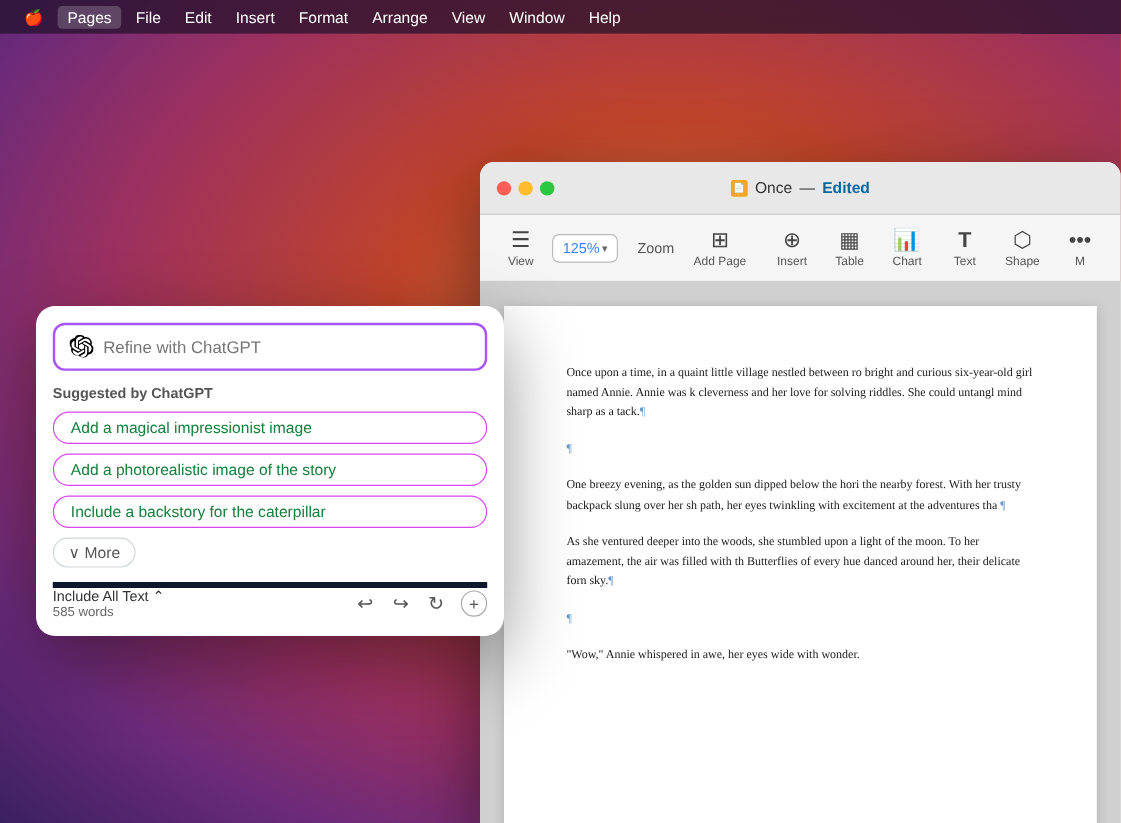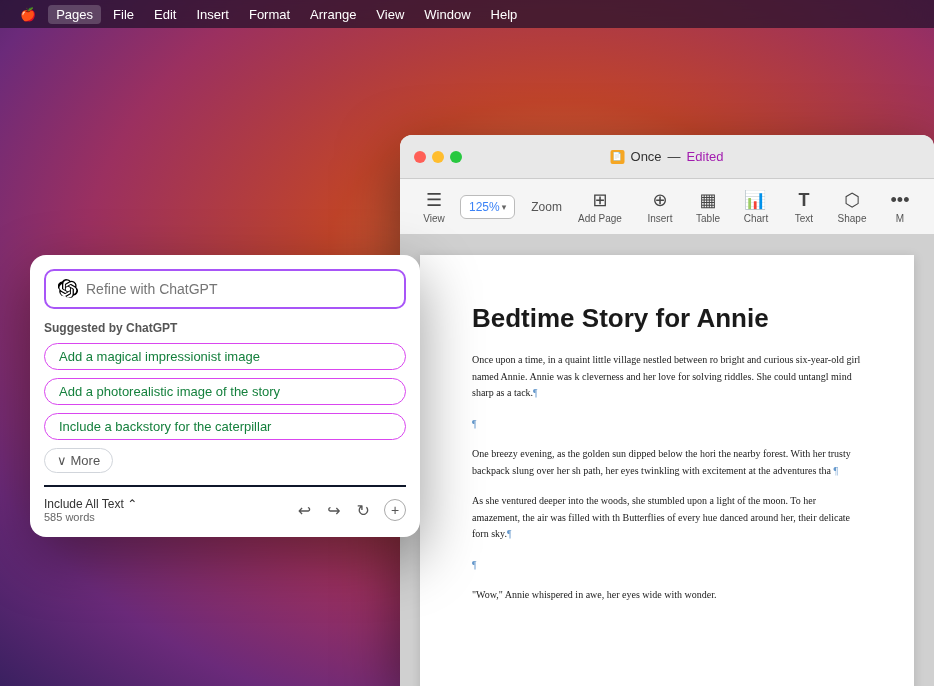--- a/index.html
+++ b/index.html
@@ -110,22 +110,21 @@
       color: #555;
       cursor: pointer;
       background: white;
       font-family: inherit;
       margin-bottom: 12px;
     }
     .panel-footer {
       display: flex;
       align-items: center;
       justify-content: space-between;
-      border-top: 2px solid #0f172a;
-      padding-top: 10px;
+      border-top: 5px solid #0f172a;
     }
     .footer-left {
       font-size: 11px;
       color: #666;
     }
     .footer-left .include-text {
       font-size: 12px;
       color: #333;
       font-weight: 500;
     }
@@ -209,22 +208,22 @@
       height: 14px;
       background: #f5a623;
       border-radius: 2px;
       display: flex;
       align-items: center;
       justify-content: center;
       font-size: 8px;
       color: white;
     }
     .edited-badge {
-      color: #a21caf;
-      font-weight: 400;
+      color: #0369a1;
+      font-weight: 700;
     }
 
     
     .toolbar {
       background: #f5f5f5;
       border-bottom: 1px solid #d0d0d0;
       display: flex;
       align-items: center;
       padding: 6px 12px;
       gap: 4px;
@@ -419,21 +418,20 @@
       <span class="toolbar-label">Shape</span>
     </div>
     <div class="toolbar-group">
       <span class="toolbar-icon">•••</span>
       <span class="toolbar-label">M</span>
     </div>
   </div>
 
   <div class="doc-area">
     <div class="doc-page">
-      <div class="doc-title">Bedtime Story for Annie</div>
       <div class="doc-para">Once upon a time, in a quaint little village nestled between ro bright and curious six-year-old girl named Annie. Annie was k cleverness and her love for solving riddles. She could untangl mind sharp as a tack.<span class="pilcrow">¶</span></div>
       <div class="doc-para"><span class="pilcrow">¶</span></div>
       <div class="doc-para">One breezy evening, as the golden sun dipped below the hori the nearby forest. With her trusty backpack slung over her sh path, her eyes twinkling with excitement at the adventures tha <span class="pilcrow">¶</span></div>
       <div class="doc-para">As she ventured deeper into the woods, she stumbled upon a light of the moon. To her amazement, the air was filled with th Butterflies of every hue danced around her, their delicate forn sky.<span class="pilcrow">¶</span></div>
       <div class="doc-para"><span class="pilcrow">¶</span></div>
       <div class="doc-para">"Wow," Annie whispered in awe, her eyes wide with wonder.</div>
     </div>
   </div>
 </div>
 

